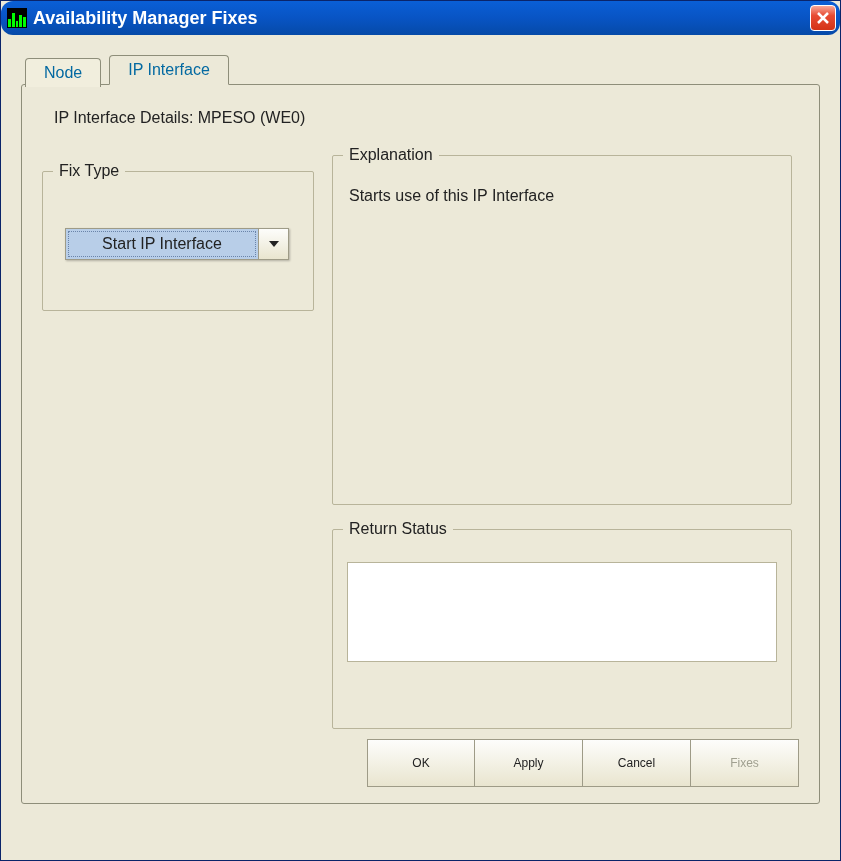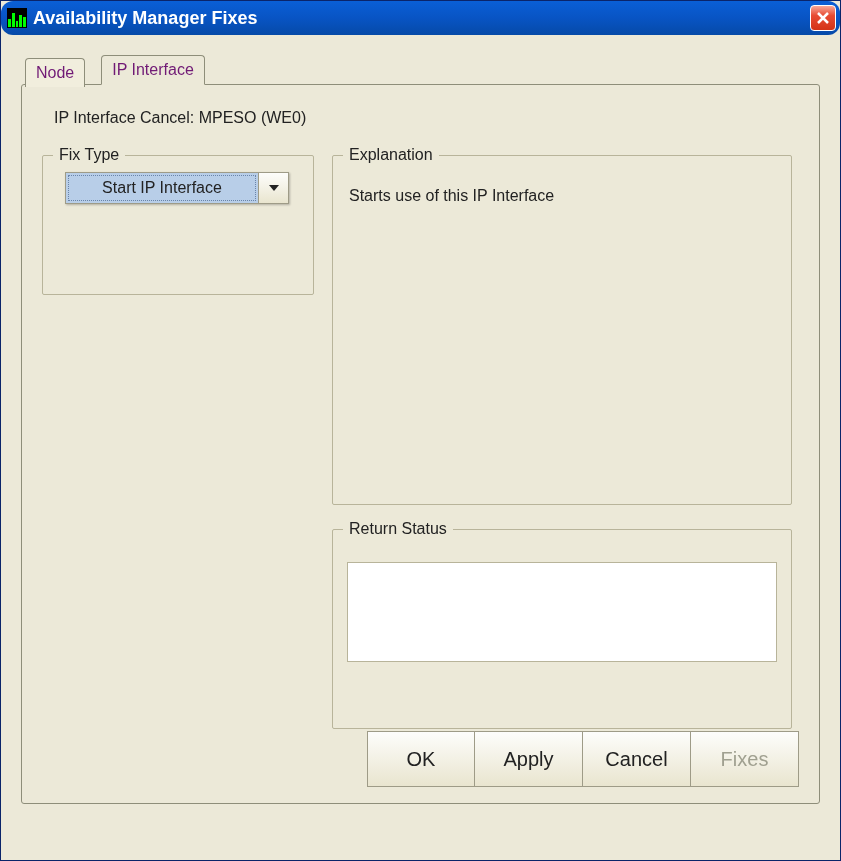--- a/index.html
+++ b/index.html
@@ -58,29 +58,29 @@
       height: calc(100% - 34px);
       position: relative;
     }
     .tab-strip {
       display: flex;
       position: relative;
       z-index: 2;
       margin-left: 4px;
     }
     .tab {
-      padding: 5px 10px;
+      padding: 5px 18px;
       border: 1px solid #8e8e7a;
       border-bottom: none;
       border-top-left-radius: 4px;
       border-top-right-radius: 4px;
       background: #ece9d8;
       font-size: 16px;
-      color: #701a75;
-      margin-right: 16px;
+      color: #0369a1;
+      margin-right: 8px;
       cursor: pointer;
       position: relative;
     }
     .tab.inactive { background: #f1eedd; top: 3px; }
     .tab.active {
       background: #ece9d8;
       border-bottom: 1px solid #ece9d8;
       margin-bottom: -1px;
     }
     .tab-panel {
@@ -110,21 +110,21 @@
     }
     .groupbox-label {
       position: absolute;
       top: -10px;
       left: 10px;
       background: #ece9d8;
       padding: 0 6px;
       font-size: 16px;
       color: #222;
     }
-    .fixtype-box { width: 272px; height: 140px; padding-top:16px; }
+    .fixtype-box { width: 272px; height: 140px; padding-top:56px;margin-top:16px; }
     .exp-box { width: 460px; height: 350px; padding: 28px 16px; }
     .return-box { width: 460px; height: 200px; margin-top: 24px; padding: 14px 14px 14px 14px; }
 
     .combo {
       display: flex;
       width: 224px;
       height: 32px;
       border: 1px solid #9e9b87;
       background: #b8cee8;
       margin-left: 8px;
@@ -168,24 +168,24 @@
     }
 
     .button-bar {
       position: absolute;
       right: 20px;
       bottom: 16px;
       display: flex;
     }
     .btn {
       width: 108px;
-      height: 56px;
+      height: 48px;
       border: 1px solid #9e9b87;
       background: linear-gradient(to bottom, #fdfdfb, #e9e5cf);
-      font-size: 20px;
+      font-size: 12px;
       color: #222;
       cursor: pointer;
       display:flex;align-items:center;justify-content:center;
     }
     .btn + .btn { border-left: none; }
     .btn.disabled { color: #a0a090; cursor: default; }
   </style>
 </head>
 <body>
 
@@ -206,21 +206,21 @@
     </div>
   </div>
 
   <div class="client-area">
     <div class="tab-strip">
       <div class="tab inactive">Node</div>
       <div class="tab active">IP Interface</div>
     </div>
 
     <div class="tab-panel">
-      <div class="details-label">IP Interface Cancel: MPESO  (WE0)</div>
+      <div class="details-label">IP Interface Details: MPESO  (WE0)</div>
 
       <div class="panel-row">
         <div class="groupbox fixtype-box">
           <div class="groupbox-label">Fix Type</div>
           <div class="combo">
             <div class="combo-text">Start IP Interface</div>
             <div class="combo-btn">
               <svg viewBox="0 0 12 8">
                 <path d="M1 1 L6 7 L11 1 Z" fill="#222"></path>
               </svg>

